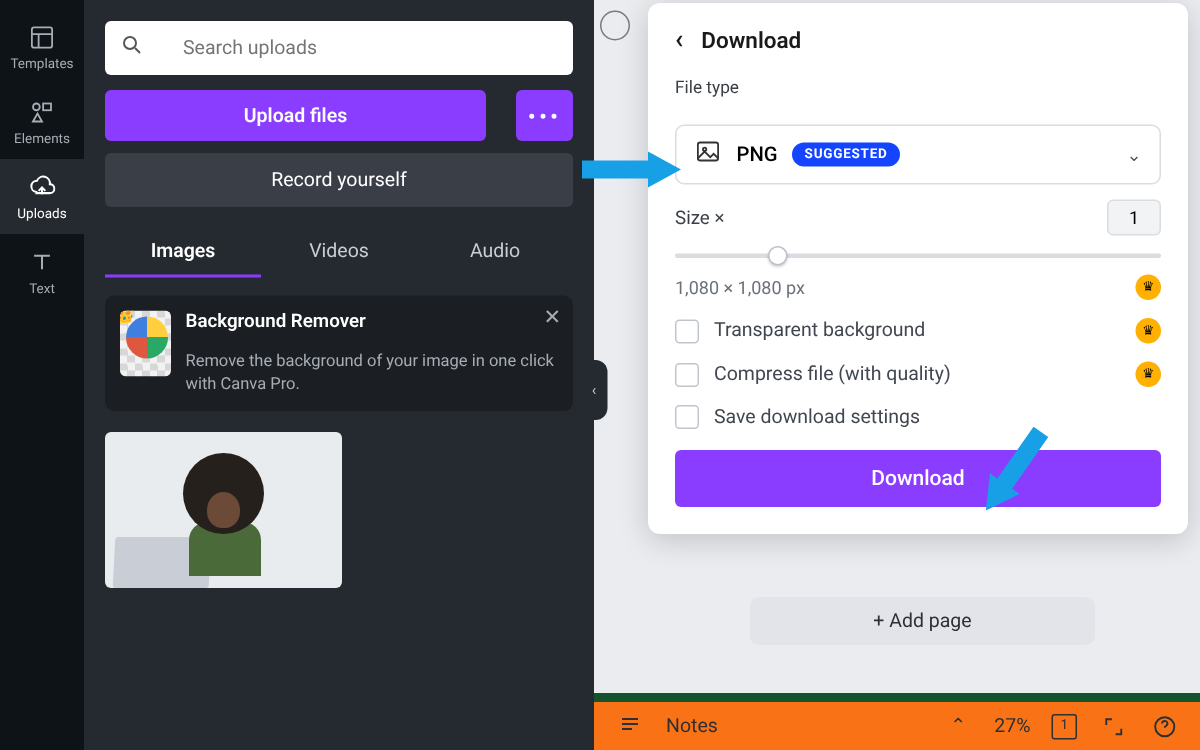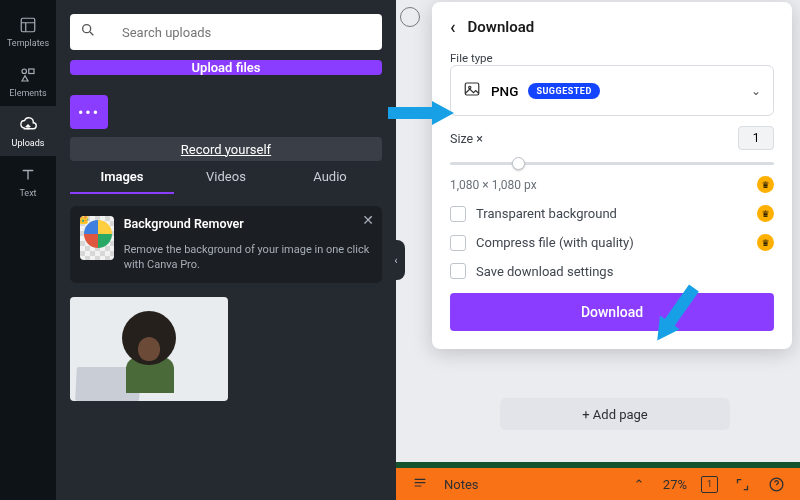--- a/index.html
+++ b/index.html
@@ -8,25 +8,25 @@
   
   .rail { position:absolute; left:0; top:0; width:56px; height:500px; background:#0e1318; display:flex; flex-direction:column; align-items:center; padding-top:6px; }
   .rail-item { width:56px; height:50px; display:flex; flex-direction:column; align-items:center; justify-content:center; color:#a7adb5; font-size:9px; gap:3px; cursor:pointer; }
   .rail-item.active { background:#252a31; color:#fff; }
   .rail-ico { width:20px; height:20px; display:flex; align-items:center; justify-content:center; }
 
   
   .panel { position:absolute; left:56px; top:0; width:340px; height:500px; background:#252a31; padding:14px 14px 0 14px; color:#fff; }
   .search { background:#fff; border-radius:4px; height:36px; display:flex; align-items:center; padding:0 10px; gap:26px; }
   .search input { border:none; outline:none; flex:1; font-size:13px; color:#333; }
-  .btn-row { display:flex; gap:20px; margin-top:10px;flex-direction:column; }
+  .btn-row { display:flex; gap:20px; margin-top:10px; }
   .upload-btn { flex:1; height:34px; background:#8b3dff; color:#fff; border:none; border-radius:4px; font-size:13px; font-weight:600; cursor:pointer; }
   .more-btn { width:38px; height:34px; background:#8b3dff; border:none; border-radius:4px; color:#fff; font-size:16px; letter-spacing:2px; cursor:pointer; }
-  .record-btn { margin-top:8px; height:24px; width:100%; background:#3a3f47; border:none; border-radius:4px; color:#fff; font-size:13px; cursor:pointer;text-decoration:underline; }
-  .tabs { display:flex; }
+  .record-btn { margin-top:8px; height:36px; width:100%; background:#3a3f47; border:none; border-radius:4px; color:#fff; font-size:13px; cursor:pointer; }
+  .tabs { display:flex; margin-top:14px; }
   .tab { flex:1; text-align:center; padding:8px 0; font-size:13px; color:#c9ced6; cursor:pointer; border-bottom:2px solid transparent; }
   .tab.active { color:#fff; border-bottom-color:#8b3dff; font-weight:600; }
   .promo { margin-top:12px; background:#1b1f24; border-radius:6px; padding:10px; display:flex; gap:10px; position:relative; }
   .promo-ico { width:44px; height:44px; border-radius:4px; position:relative; background:
     repeating-conic-gradient(#d7d7d7 0 25%, #f2f2f2 0 50%) 0 0/10px 10px; overflow:hidden; }
   .ball { position:absolute; top:4px; left:4px; width:28px; height:28px; border-radius:50%;
     background: conic-gradient(#ffcf3f 0 90deg,#2aa866 90deg 180deg,#e0573f 180deg 270deg,#3f7fe0 270deg 360deg); }
   .crown-badge { position:absolute; top:-4px; left:-4px; font-size:11px; }
   .promo h4 { font-size:12.5px; font-weight:600; display:flex; align-items:center; gap:4px; }
   .promo p { font-size:11px; color:#a7adb5; line-height:1.35; margin-top:12px; }
@@ -36,21 +36,21 @@
   .thumb .face { position:absolute; left:68px; top:40px; width:22px; height:24px; border-radius:50% 50% 45% 45%; background:#6b4a37; }
   .thumb .body { position:absolute; left:56px; top:60px; width:48px; height:36px; border-radius:12px 12px 0 0; background:#4a6a3a; }
   .thumb .laptop { position:absolute; left:6px; top:70px; width:64px; height:34px; background:#c9ced6; border-radius:2px; transform:skewX(-3deg); }
   .collapse { position:absolute; right:-9px; top:240px; width:18px; height:40px; background:#252a31; border-radius:0 8px 8px 0; display:flex; align-items:center; justify-content:center; color:#c9ced6; font-size:10px; cursor:pointer; }
 
   
   .popover { position:absolute; right:8px; top:2px; width:360px; background:#fff; border-radius:8px; box-shadow:0 4px 20px rgba(0,0,0,.18); padding:14px 18px 18px 18px; }
   .pop-head { display:flex; align-items:center; gap:12px; font-size:15px; font-weight:600; color:#1a1a1a; }
   .back-ico { font-size:18px; cursor:pointer; color:#1a1a1a; }
   .sec-label { font-size:11.5px; color:#3a3f47; margin-top:14px; font-weight:400; }
-  .filetype { margin-top:0; border:1px solid #d9dce1; border-radius:6px; height:51px; display:flex; align-items:center; padding:0 12px; gap:10px; cursor:pointer; }
+  .filetype { margin-top:18px; border:1px solid #d9dce1; border-radius:6px; height:40px; display:flex; align-items:center; padding:0 12px; gap:10px; cursor:pointer; }
   .ft-name { font-size:13.5px; font-weight:500; }
   .badge { background:#1544ff; color:#fff; font-size:9px; font-weight:700; padding:3px 8px; border-radius:10px; letter-spacing:.5px; }
   .chev { margin-left:auto; font-size:12px; color:#555; }
   .size-row { display:flex; align-items:center; margin-top:10px; }
   .size-lbl { font-size:12.5px; color:#3a3f47; }
   .size-val { margin-left:auto; width:36px; height:24px; border:1px solid #d9dce1; border-radius:4px; font-size:12px; text-align:center; background:#f2f3f5; }
   .slider { margin-top:6px; height:14px; position:relative; }
   .slider-track { position:absolute; left:0; right:0; top:6px; height:3px; background:#d9dce1; border-radius:2px; }
   .slider-knob { position:absolute; left:62px; top:1px; width:13px; height:13px; border-radius:50%; background:#fff; border:1px solid #bcc1c9; box-shadow:0 1px 2px rgba(0,0,0,.2); }
   .dim-row { display:flex; align-items:center; margin-top:6px; }

